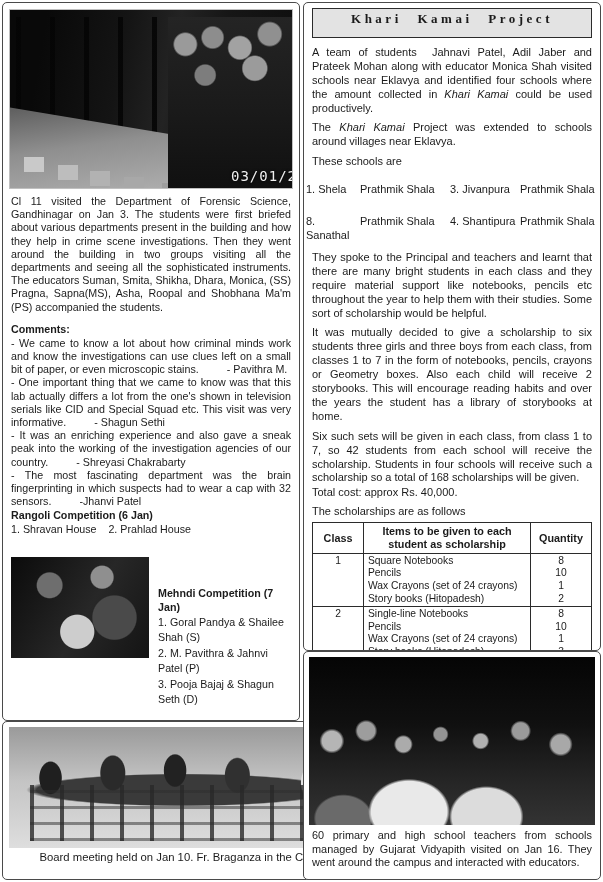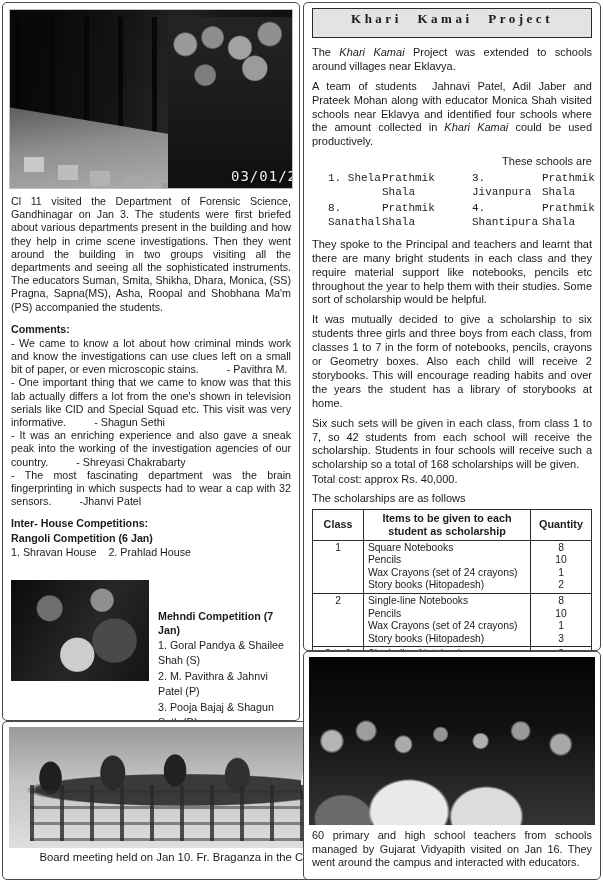--- a/index.html
+++ b/index.html
@@ -23,21 +23,21 @@
   .author{display:inline-block;padding-left:28px;white-space:nowrap;}
   .results{margin:1px 8px 20px;}
 
   
   .title-bar{margin:5px 8px 8px;border:1px solid #2b2b2b;background:#e3e3e3;
     text-align:center;font-family:"Liberation Serif",serif;font-weight:bold;
     font-size:13px;padding:3px 0 11px;letter-spacing:3.5px;word-spacing:9px;}
 
   
   .schools-grid{display:grid;grid-template-columns:54px 90px 70px auto;
-    margin:0 24px 8px;row-gap:2px;font-family:Liberation Mono, monospace;}
+    margin:0 2px 8px;row-gap:18px;}
 
   
   table.sch{border-collapse:collapse;margin:2px 8px 0;width:calc(100% - 16px);
     font-size:10.3px;line-height:12.6px;}
   table.sch th,table.sch td{border:1px solid #2b2b2b;padding:1px 4px;vertical-align:top;}
   table.sch th{font-size:10.8px;line-height:12.8px;text-align:center;vertical-align:middle;padding:2px 3px;}
   td.cls{text-align:center;width:42px;padding-top:2px;}
   td.qty{text-align:center;width:52px;}
   th.items-h div{max-width:170px;margin:0 auto;}
 
@@ -123,21 +123,20 @@
 
     <p class="para">Cl 11 visited the Department of Forensic Science, Gandhinagar on Jan 3. The students were first briefed about various departments present in the building and how they help in crime scene investigations. Then they went around the building in two groups visiting all the departments and seeing all the sophisticated instruments. The educators Suman, Smita, Shikha, Dhara, Monica, (SS) Pragna, Sapna(MS), Asha, Roopal and Shobhana Ma'm (PS) accompanied the students.</p>
 
     <h3>Comments:</h3>
 
     <p class="comment"><span>- We came to know a lot about how criminal minds work and know the investigations can use clues left on a small bit of paper, or even microscopic stains.</span><span class="author">- Pavithra M.</span></p>
     <p class="comment"><span>- One important thing that we came to know was that this lab actually differs a lot from the one's shown in television serials like CID and Special Squad etc. This visit was very informative.</span><span class="author">- Shagun Sethi</span></p>
     <p class="comment"><span>- It was an enriching experience and also gave a sneak peak into the working of the investigation agencies of our country.</span><span class="author">- Shreyasi Chakrabarty</span></p>
     <p class="comment"><span>- The most fascinating department was the brain fingerprinting in which suspects had to wear a cap with 32 sensors.</span><span class="author">-Jhanvi Patel</span></p>
 
-    <h3>Inter- House Competitions:</h3>
     <h4>Rangoli Competition (6 Jan)</h4>
     <p class="results">1. Shravan House&nbsp;&nbsp;&nbsp;&nbsp;2. Prahlad House</p>
 
     <div class="mehndi-row">
       <div class="photo photo-mehndi"></div>
       <div class="mehndi-text">
         <h4>Mehndi Competition (7 Jan)</h4>
         <p>1. Goral Pandya &amp; Shailee Shah (S)</p>
         <p>2. M. Pavithra &amp; Jahnvi Patel (P)</p>
         <p>3. Pooja Bajaj &amp; Shagun Seth (D)</p>
@@ -149,24 +148,24 @@
   <section class="panel panel-left-board">
     <div class="photo photo-board">
       <div class="ph-chairs"></div>
     </div>
     <p class="caption-center">Board meeting held on Jan 10. Fr. Braganza in the Chair.</p>
   </section>
 
   <section class="panel panel-right-main">
     <div class="title-bar">Khari Kamai Project</div>
 
+    <p class="para"><span>A team of students&nbsp; Jahnavi Patel, Adil Jaber and Prateek Mohan along with educator Monica Shah visited schools near Eklavya and identified four schools where the amount collected in </span><span style="font-style: italic;">Khari Kamai</span><span> could be used productively.</span></p>
     <p class="para"><span>The </span><span style="font-style: italic;">Khari Kamai</span><span> Project was extended to schools around villages near Eklavya.</span></p>
-    <p class="para"><span>A team of students&nbsp; Jahnavi Patel, Adil Jaber and Prateek Mohan along with educator Monica Shah visited schools near Eklavya and identified four schools where the amount collected in </span><span style="font-style: italic;">Khari Kamai</span><span> could be used productively.</span></p>
-
-    <p class="line" style="margin-bottom:3px;text-align:right;">These schools are</p>
+
+    <p class="line" style="margin-bottom:14px;">These schools are</p>
     <div class="schools-grid">
       <span>1. Shela</span>
       <span>Prathmik Shala</span>
       <span>3. Jivanpura</span>
       <span>Prathmik Shala</span>
       <span>8. Sanathal</span>
       <span>Prathmik Shala</span>
       <span>4. Shantipura</span>
       <span>Prathmik Shala</span>
     </div>

